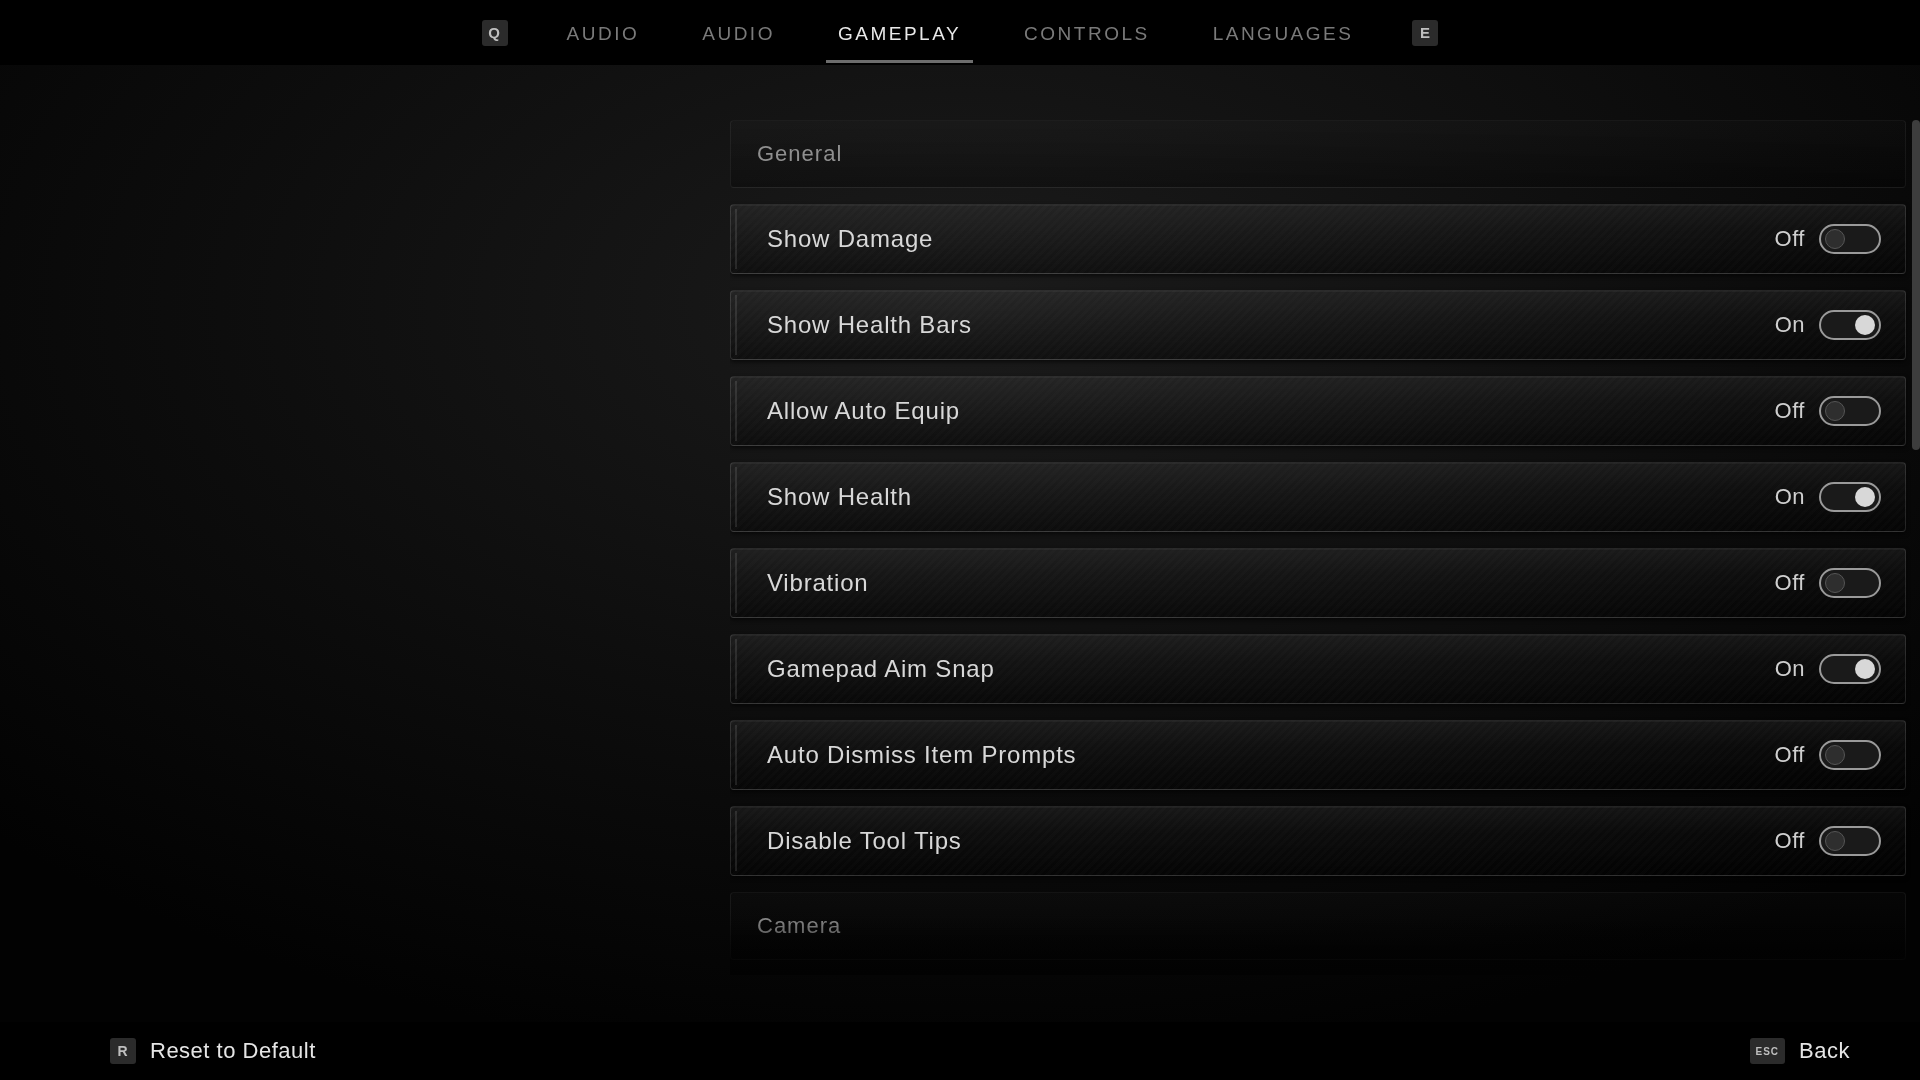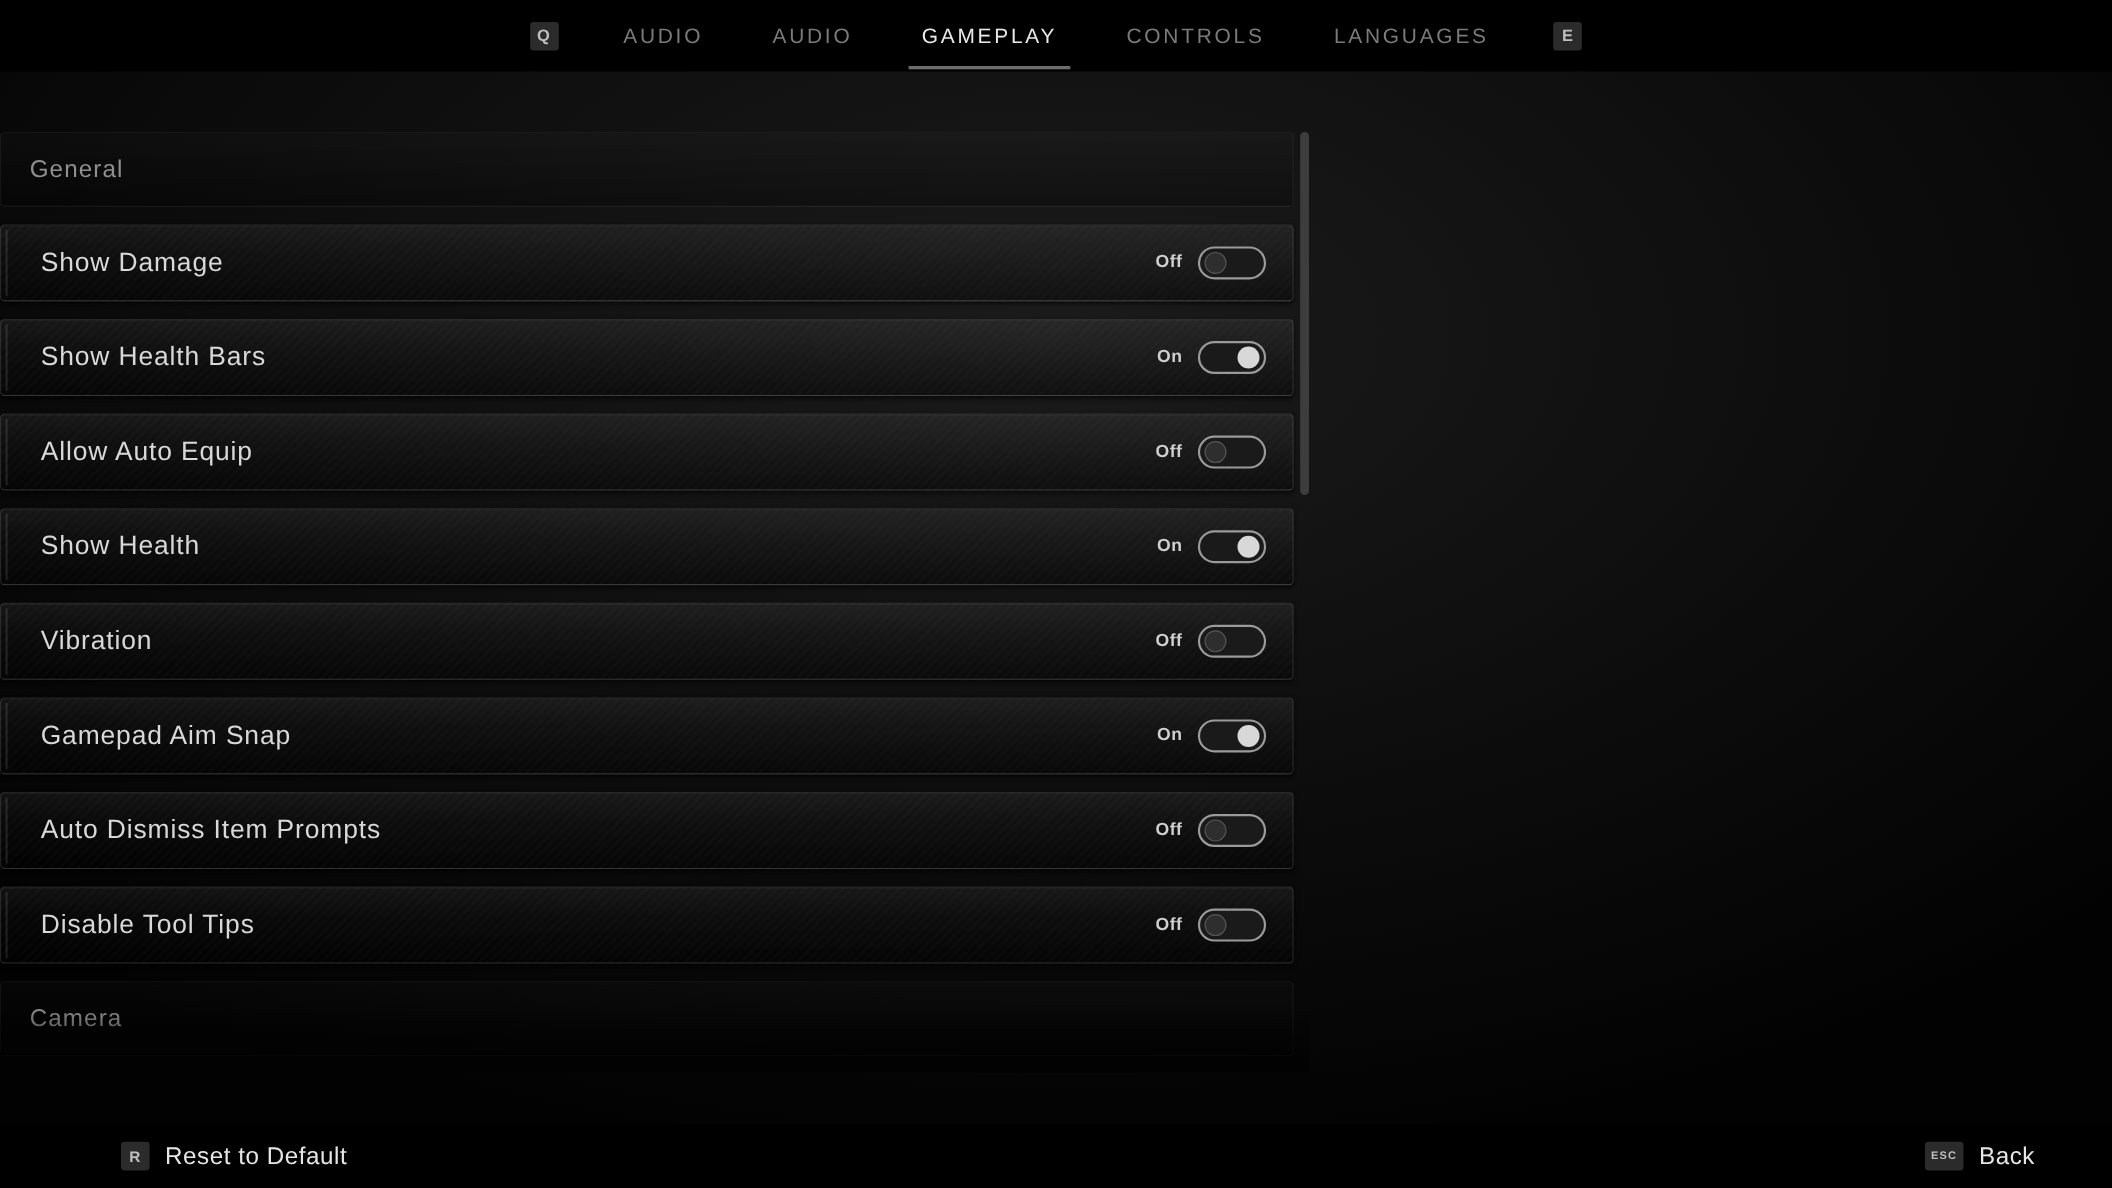--- a/index.html
+++ b/index.html
@@ -55,21 +55,22 @@
     height: 3px;
     background: #6d6d6d;
   }
 
   
   .stage {
     position: relative;
     height: calc(1080px - 65px - 58px);
     background: radial-gradient(ellipse 70% 80% at 50% 25%, #1b1b1b 0%, #0d0d0d 55%, #020202 100%);
     display: flex;
-    justify-content: flex-start;
+    justify-content: flex-end;
+    padding-left: 24px;
   }
   .scroll-wrap {
     margin-top: 55px;
     width: 1190px;
     height: 855px;
     overflow: hidden;
     position: relative;
   }
   .list {
     width: 1176px;
@@ -116,23 +117,22 @@
     font-size: 24px;
     color: #d8d8d8;
     letter-spacing: 0.8px;
   }
   .row-right {
     display: flex;
     align-items: center;
     gap: 14px;
   }
   .row-state {
-    font-size: 16px;
+    font-size: 22px;
     color: #cfcfcf;
-    font-weight: bold;
   }
 
   .toggle {
     width: 62px;
     height: 30px;
     border-radius: 15px;
     border: 2px solid #9a9a9a;
     background: #1a1a1a;
     position: relative;
     cursor: pointer;

